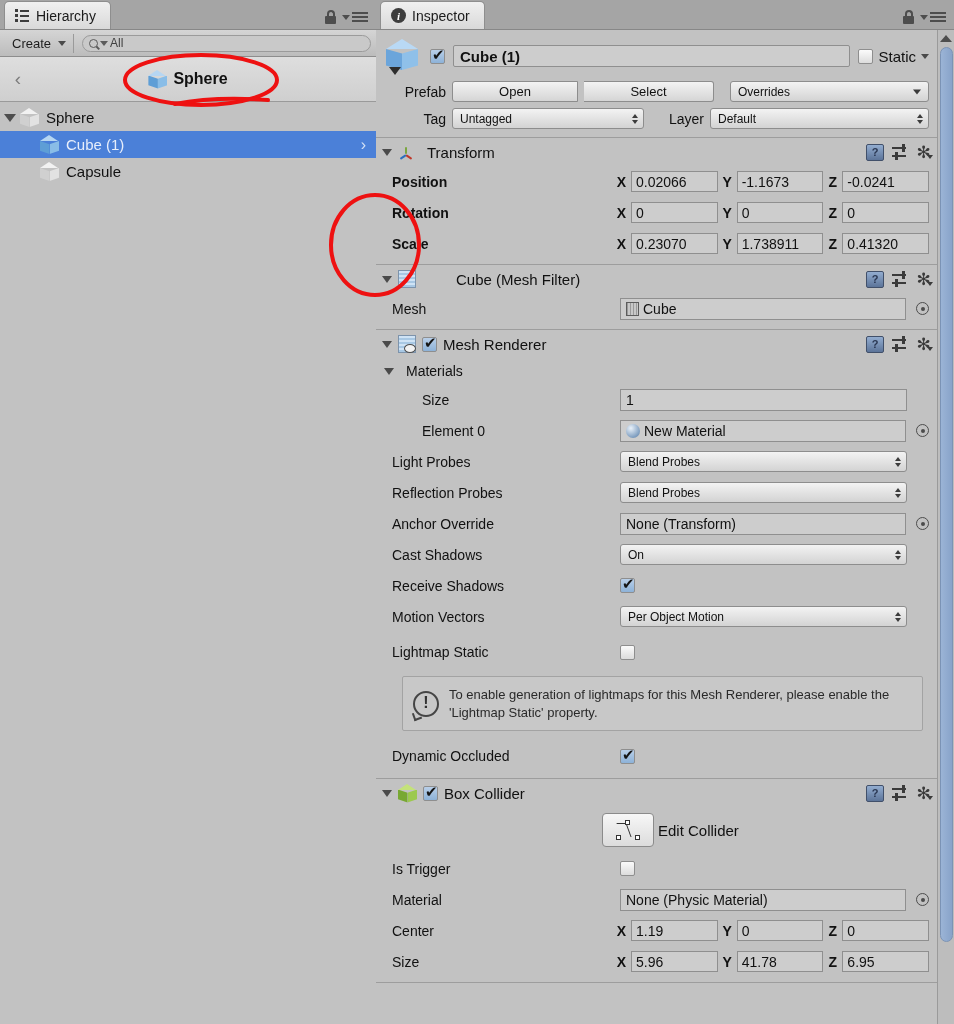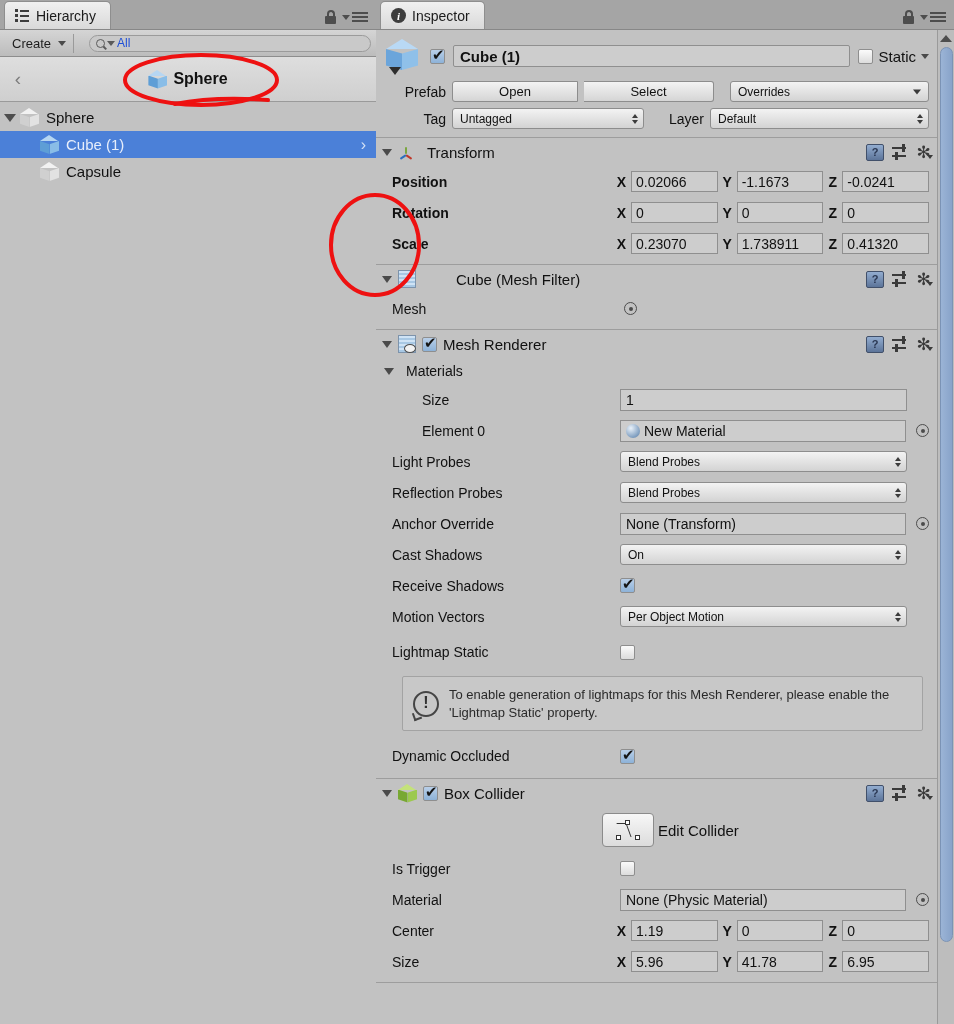--- a/index.html
+++ b/index.html
@@ -54,35 +54,35 @@
   .hier-ico i { display: flex; gap: 2px; align-items: center; }
   .hier-ico i::before { content: ""; width: 3px; height: 3px; background: #3d3d3d; }
   .hier-ico i::after { content: ""; width: 9px; height: 2px; background: #3d3d3d; }
 
   
   .hierarchy { width: 376px; height: 1024px; }
   .h-body { flex: 1; background: #c2c2c2; border-top: 1px solid #878787; display: flex; flex-direction: column; }
   .h-toolbar {
     height: 27px; background: linear-gradient(#d5d5d5, #bcbcbc);
     border-bottom: 1px solid #8d8d8d;
-    display: flex; align-items: center; padding: 0 5px; gap: 15px;
+    display: flex; align-items: center; padding: 0 5px; gap: 8px;
   }
   .create-btn {
     height: 19px; padding: 0 7px; display: flex; align-items: center; gap: 7px;
     font-size: 13px; color: #1d1d1d; border-right: 1px solid #9a9a9a;
   }
   .tri-dn { width: 0; height: 0; border-left: 4px solid transparent; border-right: 4px solid transparent; border-top: 5px solid #4a4a4a; }
   .search-field {
     flex: 1; height: 17px; background: #c9c9c9;
     border: 1px solid #9b9b9b; border-radius: 9px;
     display: flex; align-items: center; padding: 0 6px; gap: 2px;
   }
   .mag { width: 9px; height: 9px; border: 1.5px solid #5b5b5b; border-radius: 50%; position: relative; flex: none; }
   .mag::after { content: ""; position: absolute; right: -3px; bottom: -2px; width: 4px; height: 1.5px; background: #5b5b5b; transform: rotate(45deg); }
-  .search-lbl { font-size: 12px; color: #1d4ed8; }
+  .search-lbl { font-size: 12px; color: #404040; }
   .breadcrumb {
     height: 45px; background: linear-gradient(#dedede, #cfcfcf);
     border-bottom: 1px solid #9a9a9a;
     display: flex; align-items: center; position: relative;
   }
   .bc-back { width: 36px; text-align: center; font-size: 19px; color: #7d7d7d; }
   .bc-label { position: absolute; left: 0; right: 0; display: flex; align-items: center; justify-content: center; gap: 6px; font-size: 16px; font-weight: bold; }
   .h-tree { flex: 1; background: #c2c2c2; padding-top: 2px; }
   .row { height: 27px; display: flex; align-items: center; font-size: 15px; position: relative; }
   .row.sel { background: #4b80d8; color: #e7eefb; }
@@ -476,20 +476,24 @@
               <span class="book">?</span>
               <span class="preset">
                   <i></i>
                   <i></i>
                 </span>
               <span class="gear"></span>
             </span>
           </div>
           <div class="prop">
             <span class="prop-lbl" style="width:222px">Mesh</span>
+            <span class="objfield">
+              <span class="mini-mesh"></span>
+              <span>Cube</span>
+            </span>
             <span class="circ-sel"></span>
           </div>
         </div>
 
         <div class="comp">
           <div class="comp-head">
             <span class="fold-sm"></span>
             <span class="mr-ico"></span>
             <span class="chk on"></span>
             <span class="comp-title">Mesh Renderer</span>

